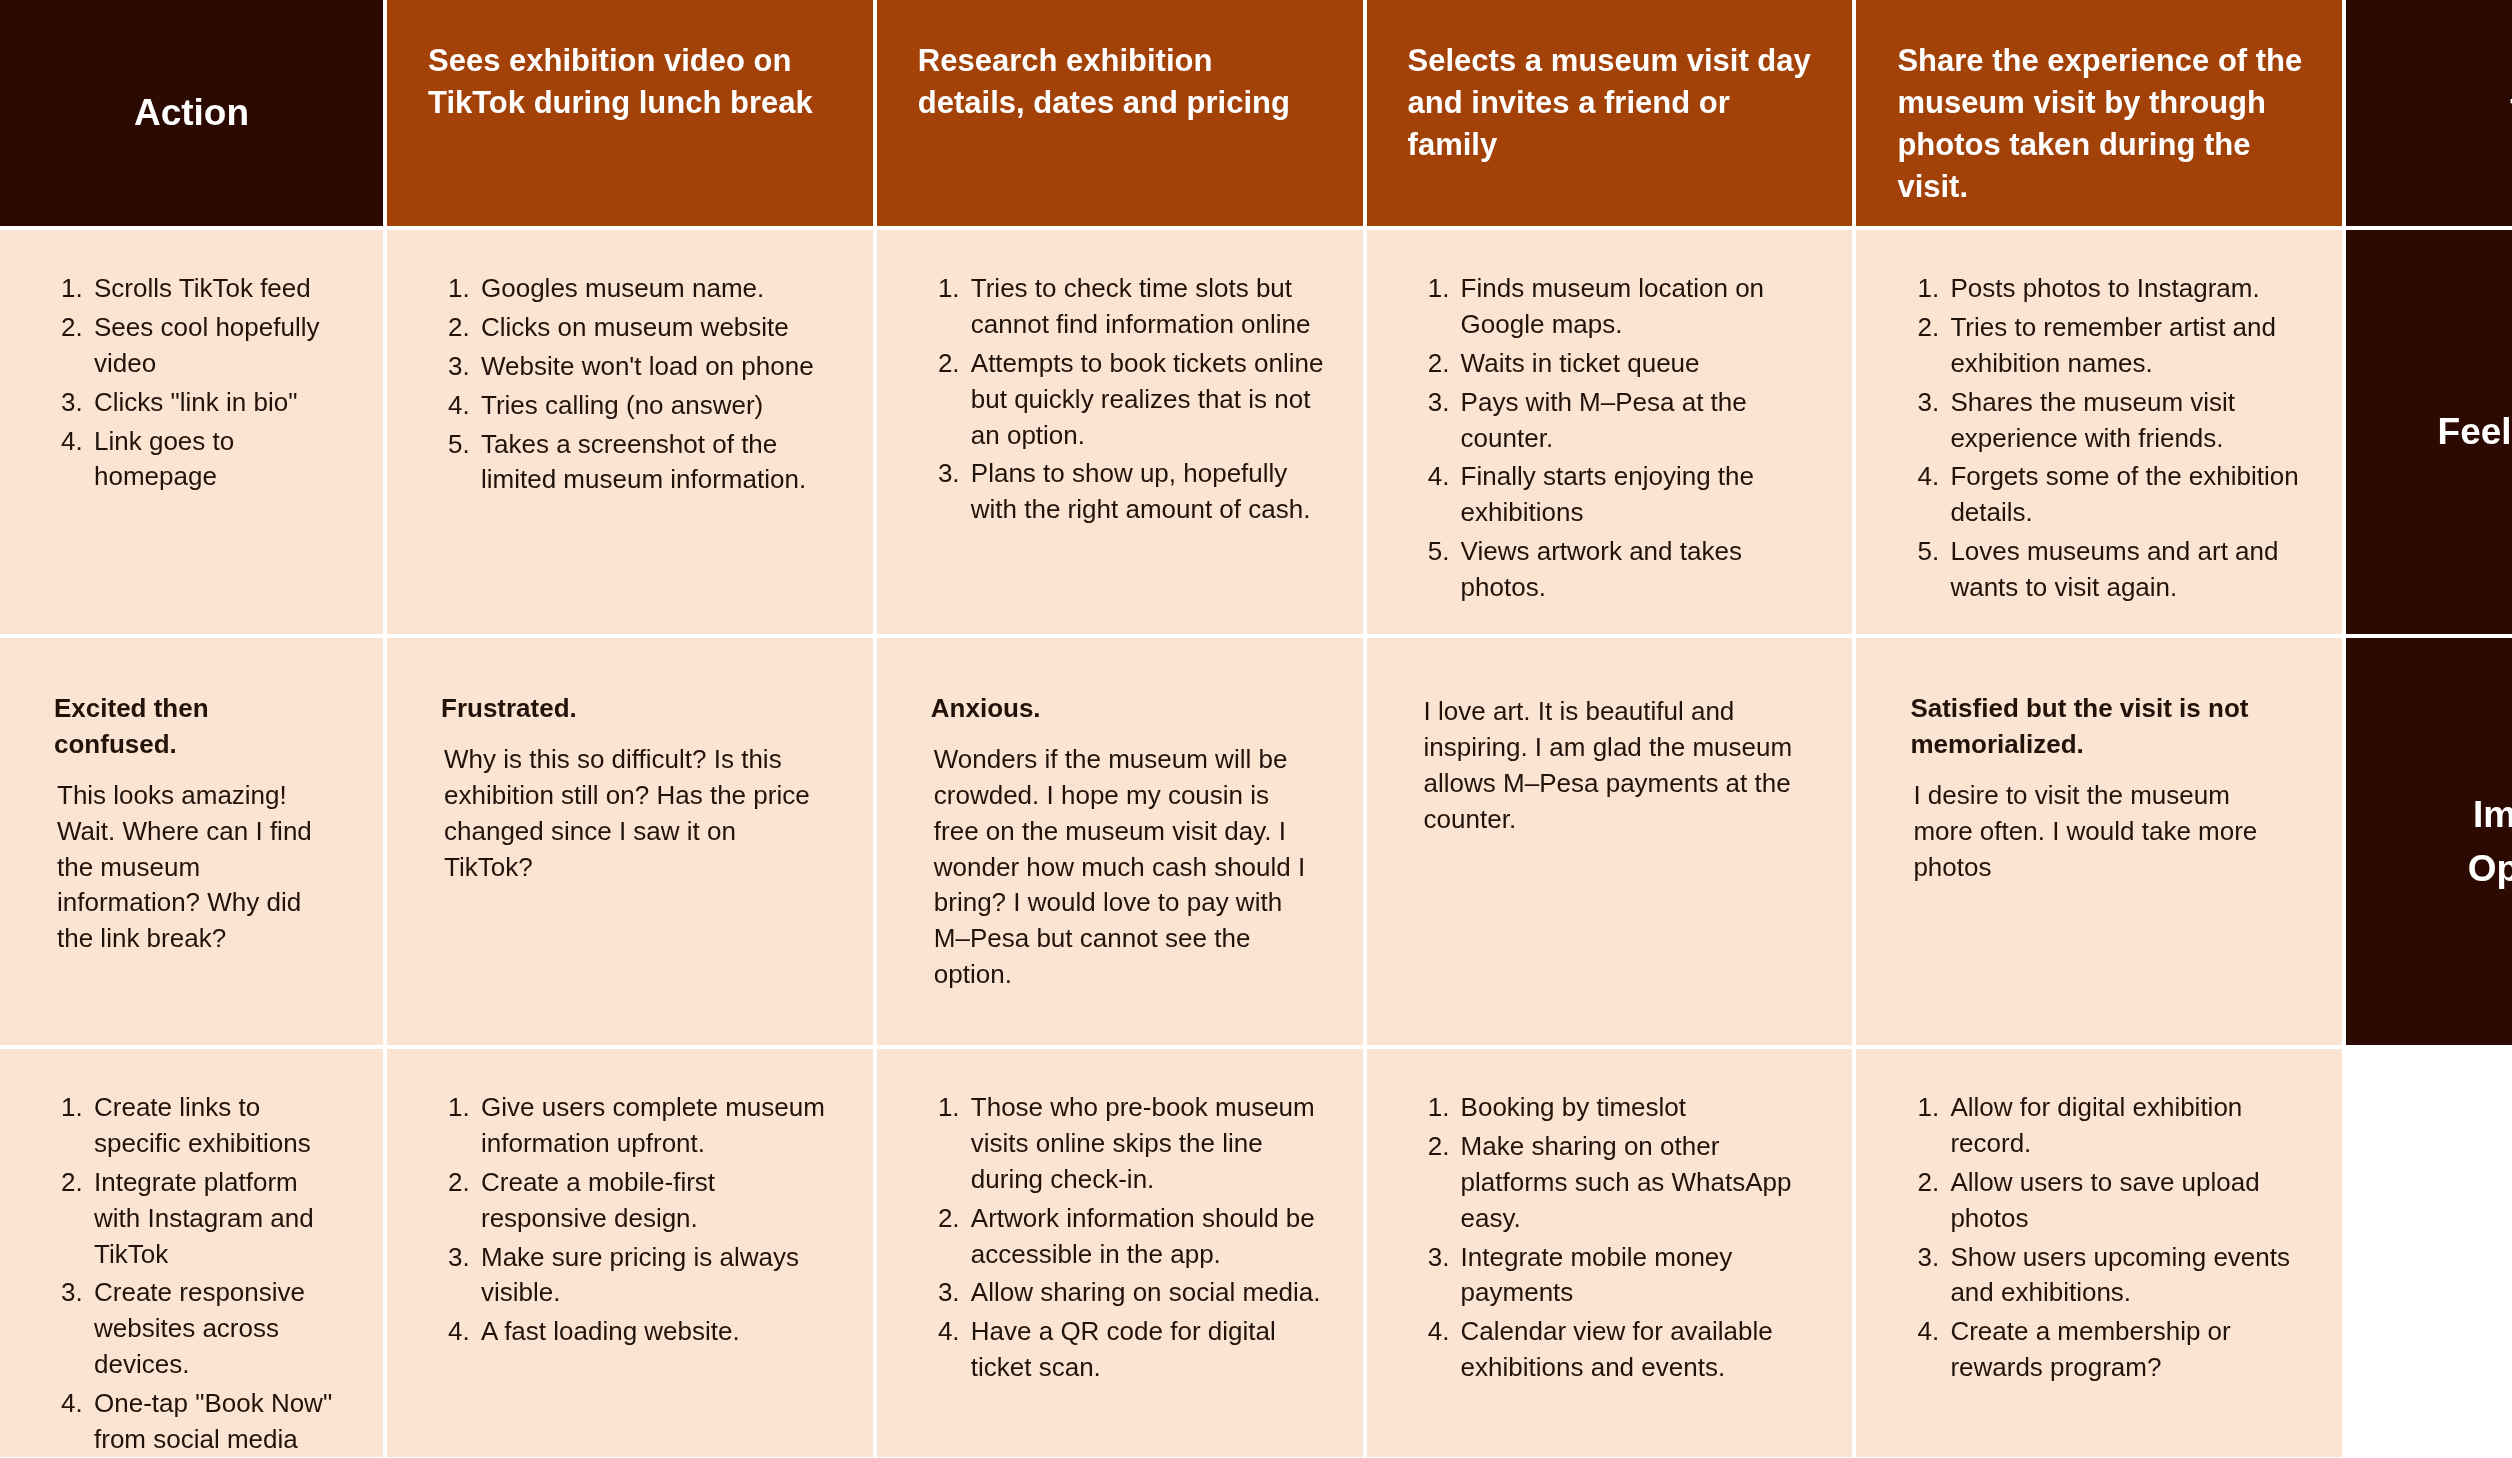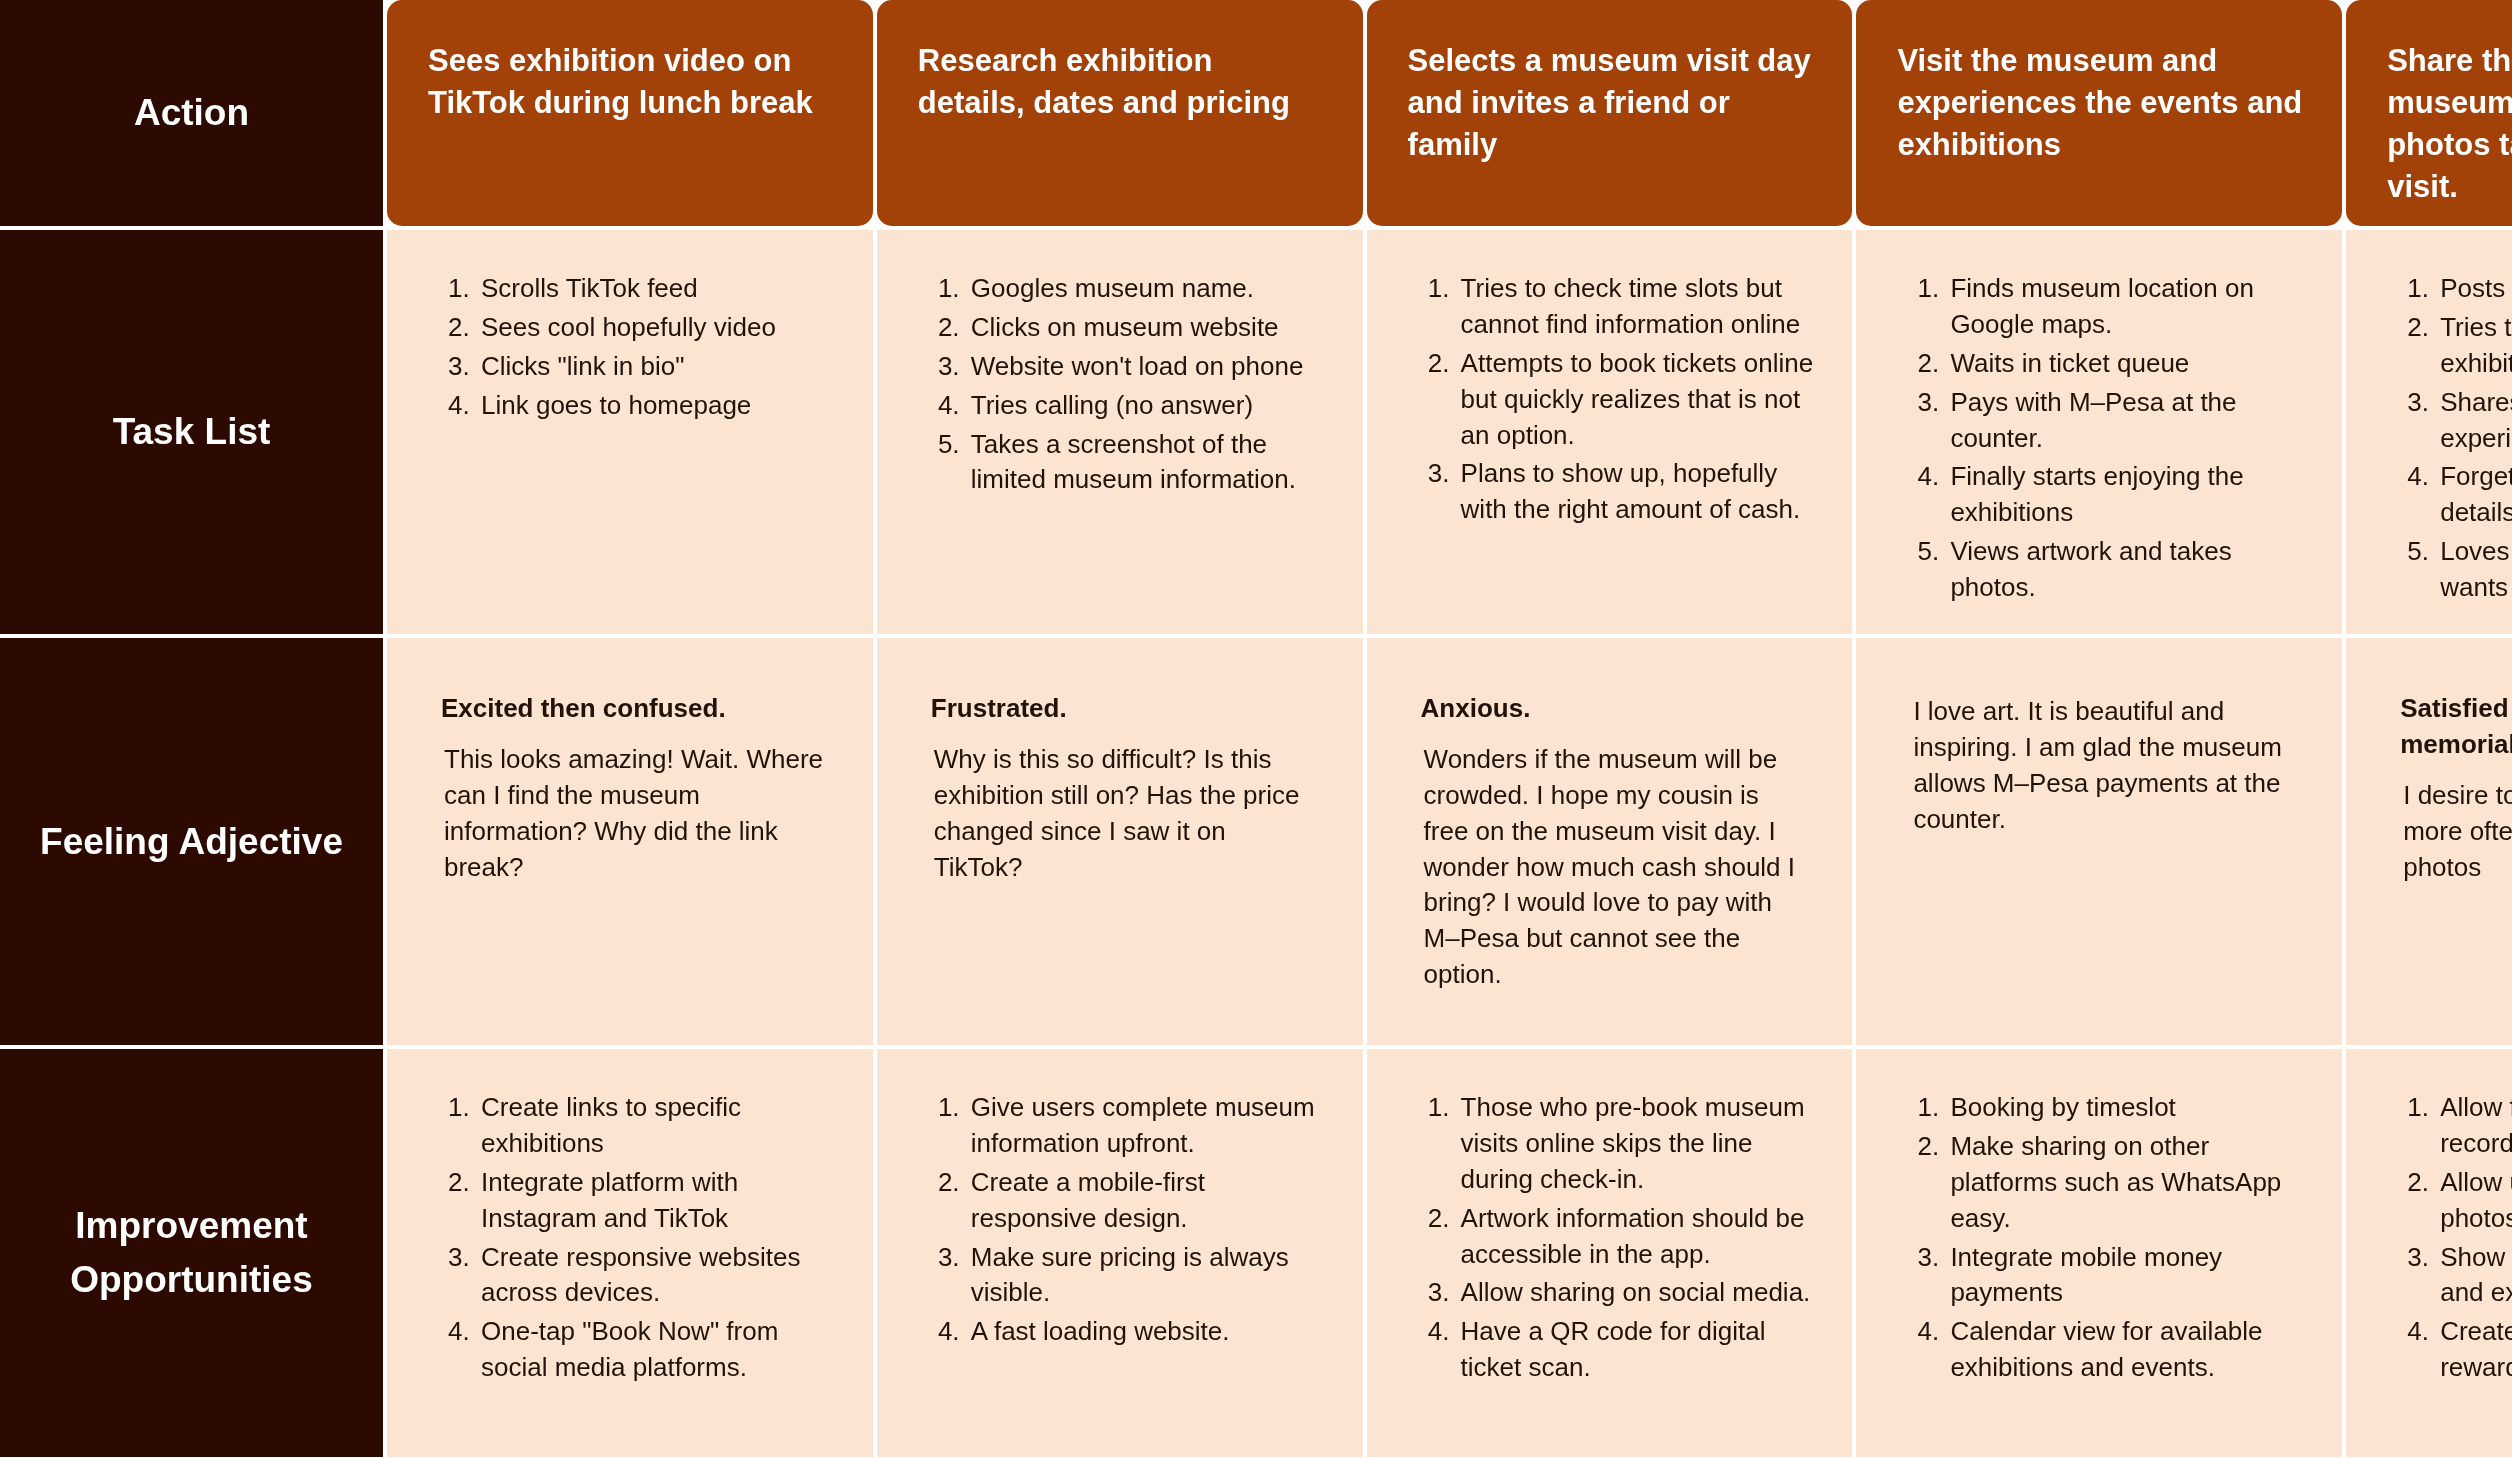--- a/index.html
+++ b/index.html
@@ -40,21 +40,20 @@
   }
 
   
   .stage {
     background: #a24108;
     color: #ffffff;
     font-size: 31px;
     font-weight: 700;
     line-height: 1.36;
     padding: 40px 39px 30px 41px;
-    border-radius: 15px;
   }
 
   
   .body {
     background: #fce4d2;
     color: #211309;
     font-size: 26px;
     line-height: 1.38;
     padding: 41px 33px 25px 42px;
   }
@@ -82,21 +81,20 @@
 </style>
 </head>
 <body>
 
 <div class="journey-map">
 
   <div class="cell label">Action</div>
   <div class="cell stage">Sees exhibition video on TikTok during lunch break</div>
   <div class="cell stage">Research exhibition details, dates and pricing</div>
   <div class="cell stage">Selects a museum visit day and invites a friend or family</div>
-  <div class="cell stage">Visit the museum and experiences the events and exhibitions</div>
   <div class="cell stage">Share the experience of the museum visit by through photos taken during the visit.</div>
 
   <div class="cell label">Task List</div>
   <div class="cell body">
     <ol>
         <li>Scrolls TikTok feed</li>
         <li>Sees cool hopefully video</li>
         <li>Clicks "link in bio"</li>
         <li>Link goes to homepage</li>
       </ol>

